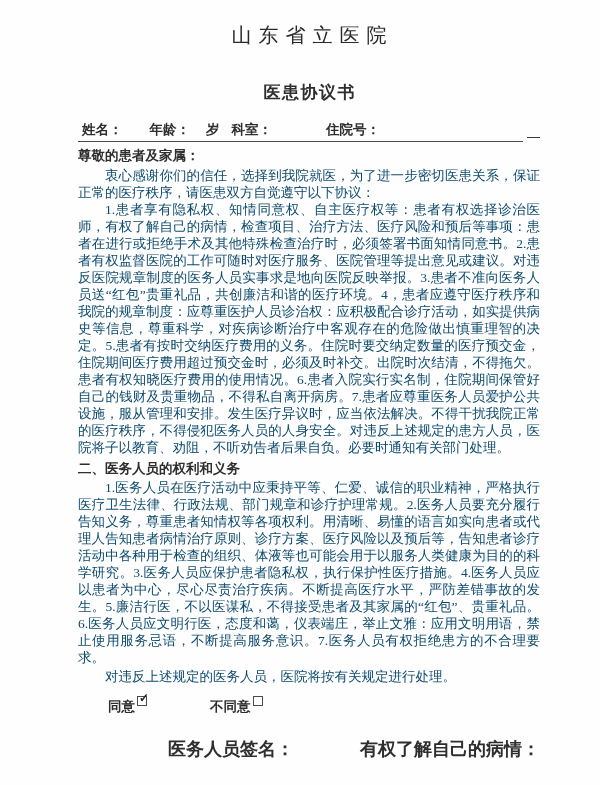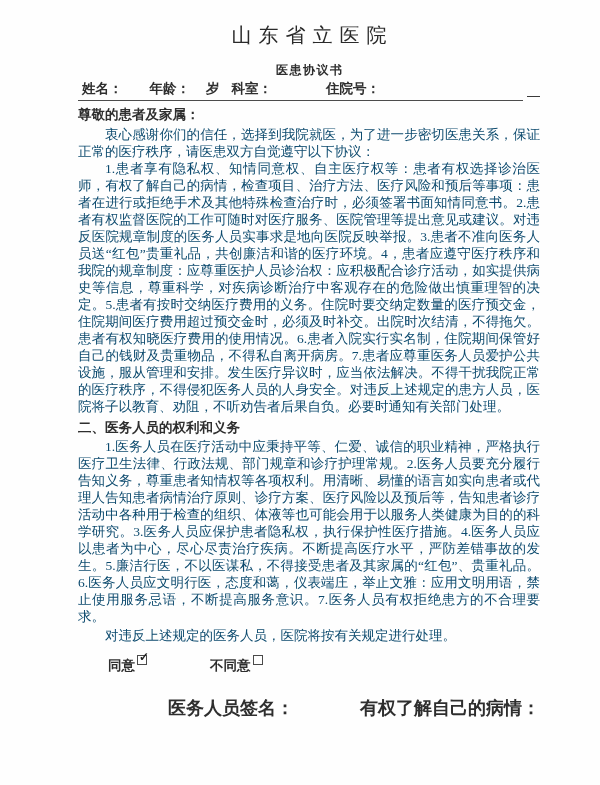--- a/index.html
+++ b/index.html
@@ -18,27 +18,28 @@
   .hospital-title {
     text-align: center;
     font-size: 20px;
     font-weight: 500;
     letter-spacing: 7px;
     text-indent: 7px;
     color: #2a2a2a;
   }
   .doc-title {
     text-align: center;
-    font-size: 12px;
+    font-size: 17px;
     font-weight: bold;
     letter-spacing: 1.5px;
     text-indent: 1.5px;
-    margin-top: 13px;
+    margin-top: 32px;
   }
   .info-row {
+    margin-top: 16px;
     display: flex;
     align-items: center;
   }
   .info-line {
     display: flex;
     align-items: baseline;
     border-bottom: 1px solid #4c4c4c;
     width: 449px;
     padding: 0 0 2px 4px;
     font-size: 13.5px;

